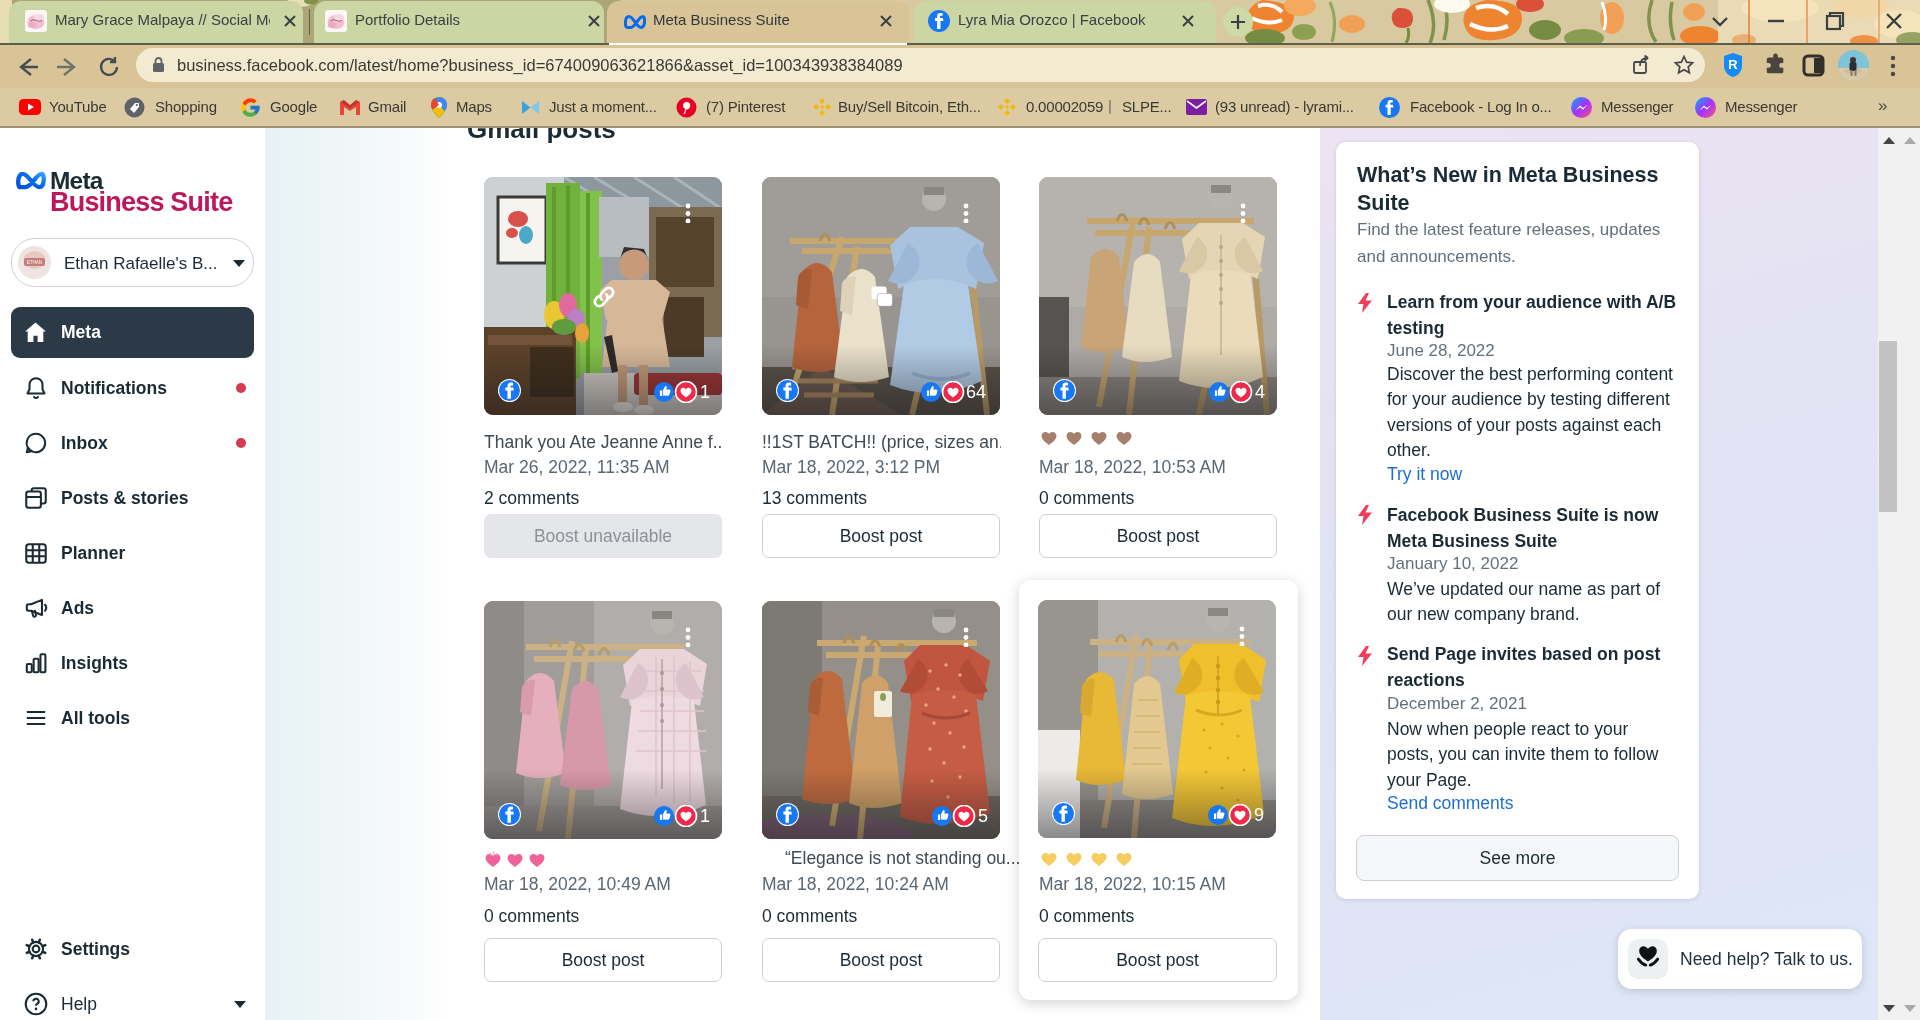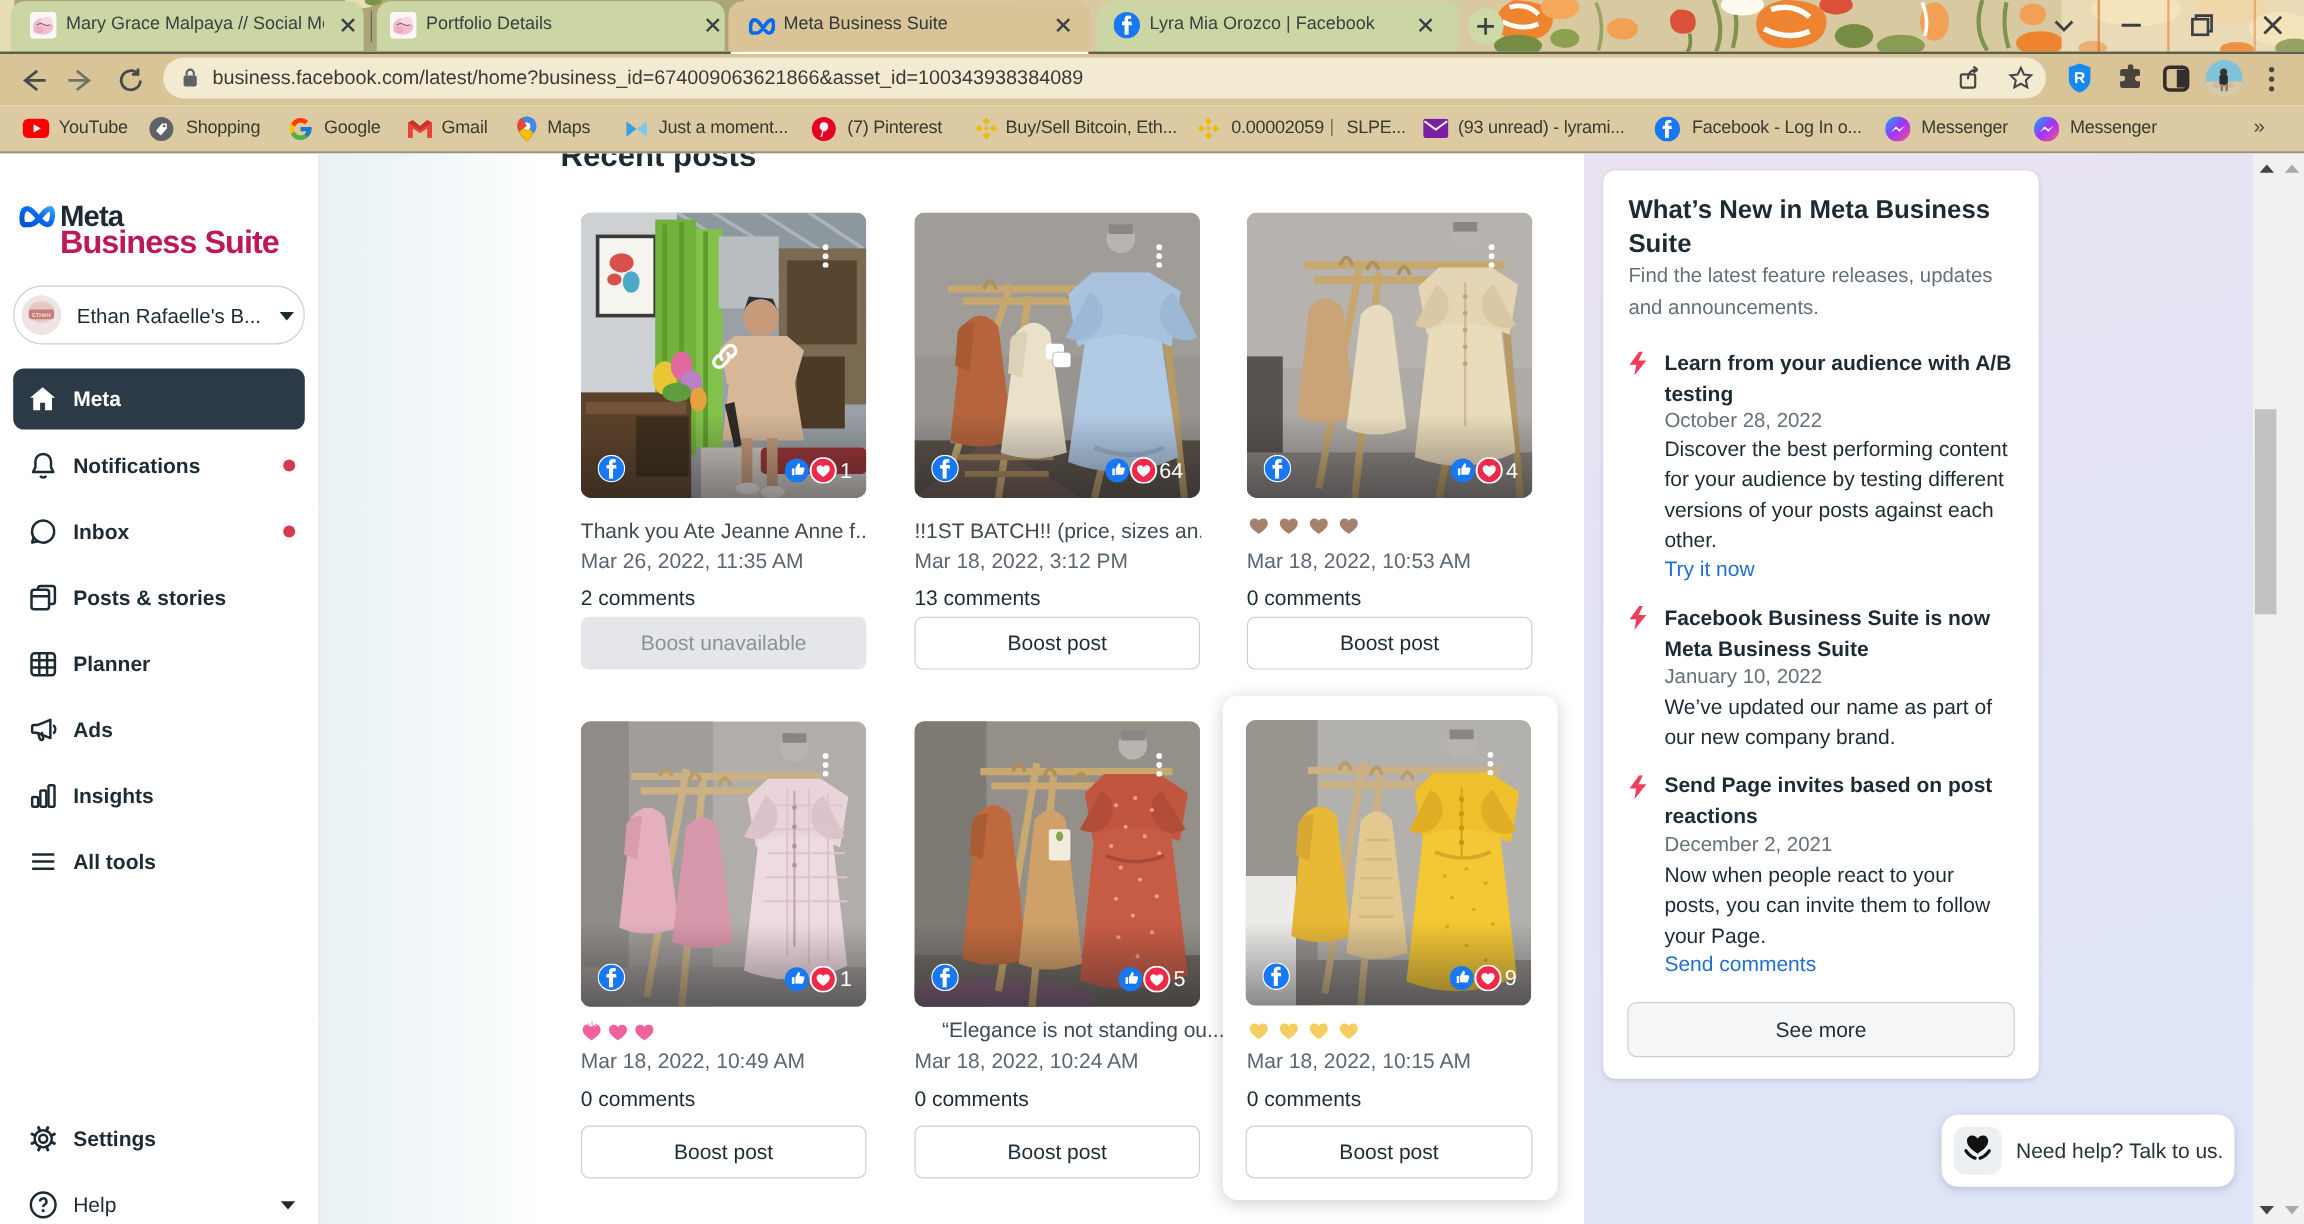--- a/index.html
+++ b/index.html
@@ -358,21 +358,21 @@
         <circle cx="12" cy="12" r="9.5" fill="none" stroke="#1c2b33" stroke-width="1.9"></circle>
         <path d="M9.5 9.5 a2.5 2.5 0 1 1 3.6 2.3 c-0.8 0.4 -1.1 0.9 -1.1 1.8" fill="none" stroke="#1c2b33" stroke-width="1.9"></path>
         <circle cx="12" cy="16.5" r="1.2" fill="#1c2b33"></circle>
       </svg>
     <div class="abs" style="left:61px;top:850px;font-size:17.5px;font-weight:400;color:#1c2b33;">Help</div>
     <svg class="abs" style="left:233px;top:855px;" width="14" height="10">
         <path d="M1 2 L7 9 L13 2 Z" fill="#1c2b33"></path>
       </svg>
   </div>
 
-  <div class="abs" style="left:467px;top:-14px;font-size:26px;font-weight:bold;color:#1c2b33;">Recent posts</div>
+  <div class="abs" style="left:467px;top:-14px;font-size:26px;font-weight:bold;color:#1c2b33;">Gmail posts</div>
 
   <div class="abs" style="left:484px;top:49px;width:238px;height:238px;border-radius:9px;overflow:hidden;">
     <svg width="238" height="238">
       <rect width="238" height="238" fill="#9aa0a6"></rect>
       <path d="M60 0 L238 0 L238 110 Z" fill="#8d979e"></path>
       <path d="M80 0 L238 96 M110 0 L238 78 M150 0 L238 56 M190 0 L238 32" stroke="#aab4ba" stroke-width="3"></path>
       <rect x="0" y="0" width="80" height="160" fill="#cdd1d4"></rect>
       <rect x="14" y="20" width="48" height="66" fill="#f6f4ef" stroke="#3a3a3a" stroke-width="3"></rect>
       <ellipse cx="34" cy="42" rx="10" ry="8" fill="#d8504a"></ellipse>
         <ellipse cx="42" cy="58" rx="7" ry="9" fill="#4aa8c8"></ellipse>
@@ -712,21 +712,21 @@
   <div class="abs" style="left:1038px;top:810px;width:239px;height:44px;background:#fff;border:1px solid #ccd0d5;border-radius:7px;text-align:center;line-height:42px;font-size:17.5px;color:#1c2b33;">Boost post</div>
 
   <div class="abs" style="left:1336px;top:14px;width:363px;height:757px;background:#fff;border-radius:10px;box-shadow:0 1px 4px rgba(0,0,0,0.12);"></div>
   <div class="abs" style="left:1357px;top:33px;font-size:21.5px;font-weight:bold;color:#1c2b33;line-height:28px;">What’s New in Meta Business<br>Suite</div>
   <div class="abs" style="left:1357px;top:89px;font-size:17px;color:#647078;line-height:26.5px;">Find the latest feature releases, updates<br>and announcements.</div>
 
   <svg class="abs" style="left:1357px;top:165px;" width="16" height="20">
       <path d="M9 0 L1 11 H6.5 L5 20 L15 7.5 H8.5 L12 0 Z" fill="#ef3e5b"></path>
     </svg>
   <div class="abs" style="left:1387px;top:162px;font-size:17.5px;font-weight:bold;color:#1c2b33;line-height:25.5px;">Learn from your audience with A/B<br>testing</div>
-  <div class="abs" style="left:1387px;top:213px;font-size:17px;color:#647078;">October 28, 2022</div>
+  <div class="abs" style="left:1387px;top:213px;font-size:17px;color:#647078;">June 28, 2022</div>
   <div class="abs" style="left:1387px;top:234px;font-size:17.5px;color:#1c2b33;line-height:25.4px;">Discover the best performing content<br>for your audience by testing different<br>versions of your posts against each<br>other.</div>
   <div class="abs" style="left:1387px;top:336px;font-size:17.5px;color:#1f6ed4;">Try it now</div>
 
   <svg class="abs" style="left:1357px;top:377px;" width="16" height="20">
       <path d="M9 0 L1 11 H6.5 L5 20 L15 7.5 H8.5 L12 0 Z" fill="#ef3e5b"></path>
     </svg>
   <div class="abs" style="left:1387px;top:375px;font-size:17.5px;font-weight:bold;color:#1c2b33;line-height:25.5px;">Facebook Business Suite is now<br>Meta Business Suite</div>
   <div class="abs" style="left:1387px;top:426px;font-size:17px;color:#647078;">January 10, 2022</div>
   <div class="abs" style="left:1387px;top:449px;font-size:17.5px;color:#1c2b33;line-height:25.4px;">We’ve updated our name as part of<br>our new company brand.</div>
 

